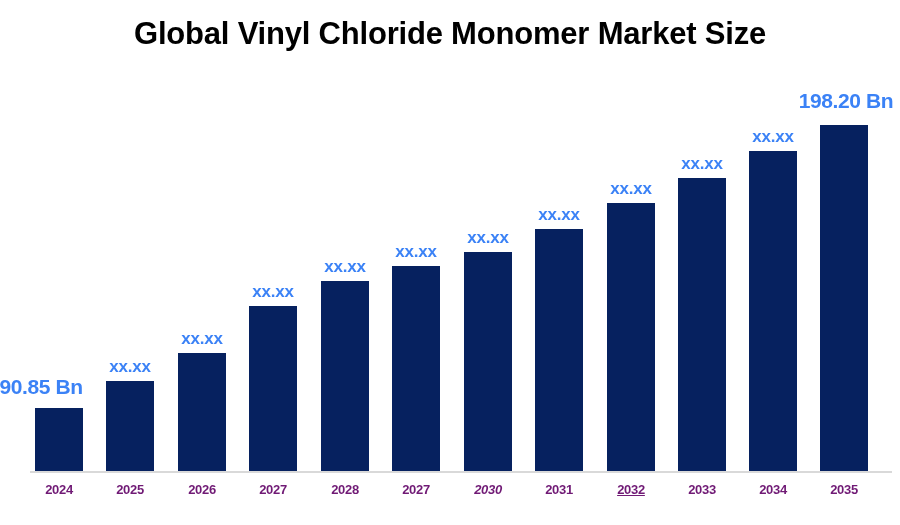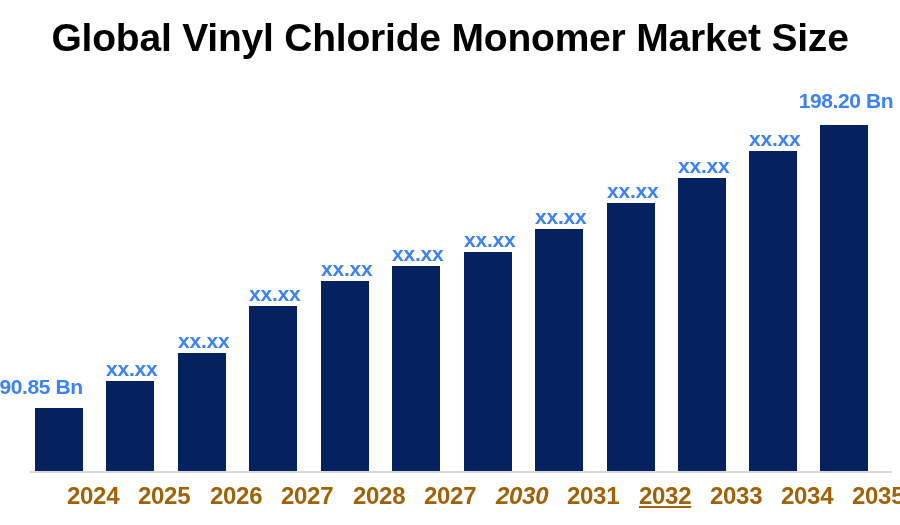--- a/index.html
+++ b/index.html
@@ -20,21 +20,21 @@
     overflow: hidden;
   }
   
   .chart-title {
     position: absolute;
     left: 0;
     top: 16px;
     width: 900px;
     text-align: center;
     font-family: "Liberation Sans", sans-serif;
-    font-size: 39px;
+    font-size: 31px;
     font-weight: bold;
     color: #000000;
     letter-spacing: -0.2px;
     white-space: nowrap;
   }
   
   .plot-area {
     position: absolute;
     left: 0;
     top: 0;
@@ -55,40 +55,39 @@
     background: #06215f;
   }
   .bar-value-label {
     position: absolute;
     text-align: center;
     color: #3b82f6;
     white-space: nowrap;
     font-family: "Liberation Sans", sans-serif;
   }
   .bar-value-label.plain {
-    font-size: 21px;
+    font-size: 17px;
     font-weight: bold;
     letter-spacing: -0.2px;
   }
   .bar-value-label.highlight {
     font-size: 21px;
     font-weight: bold;
     letter-spacing: -0.4px;
   }
   .cat-label {
     position: absolute;
     top: 482px;
     text-align: center;
     font-family: "Liberation Sans", sans-serif;
-    font-size: 24px;
+    font-size: 13px;
     font-weight: bold;
-    color: #a16207;
+    color: #701a75;
     letter-spacing: -0.3px;
     white-space: nowrap;
-    margin-left: 32px;
   }
 </style>
 </head>
 <body>
 
 <div id="chart-root">
 
   <div class="chart-title">Global Vinyl Chloride Monomer Market Size</div>
 
   <div class="plot-area">

